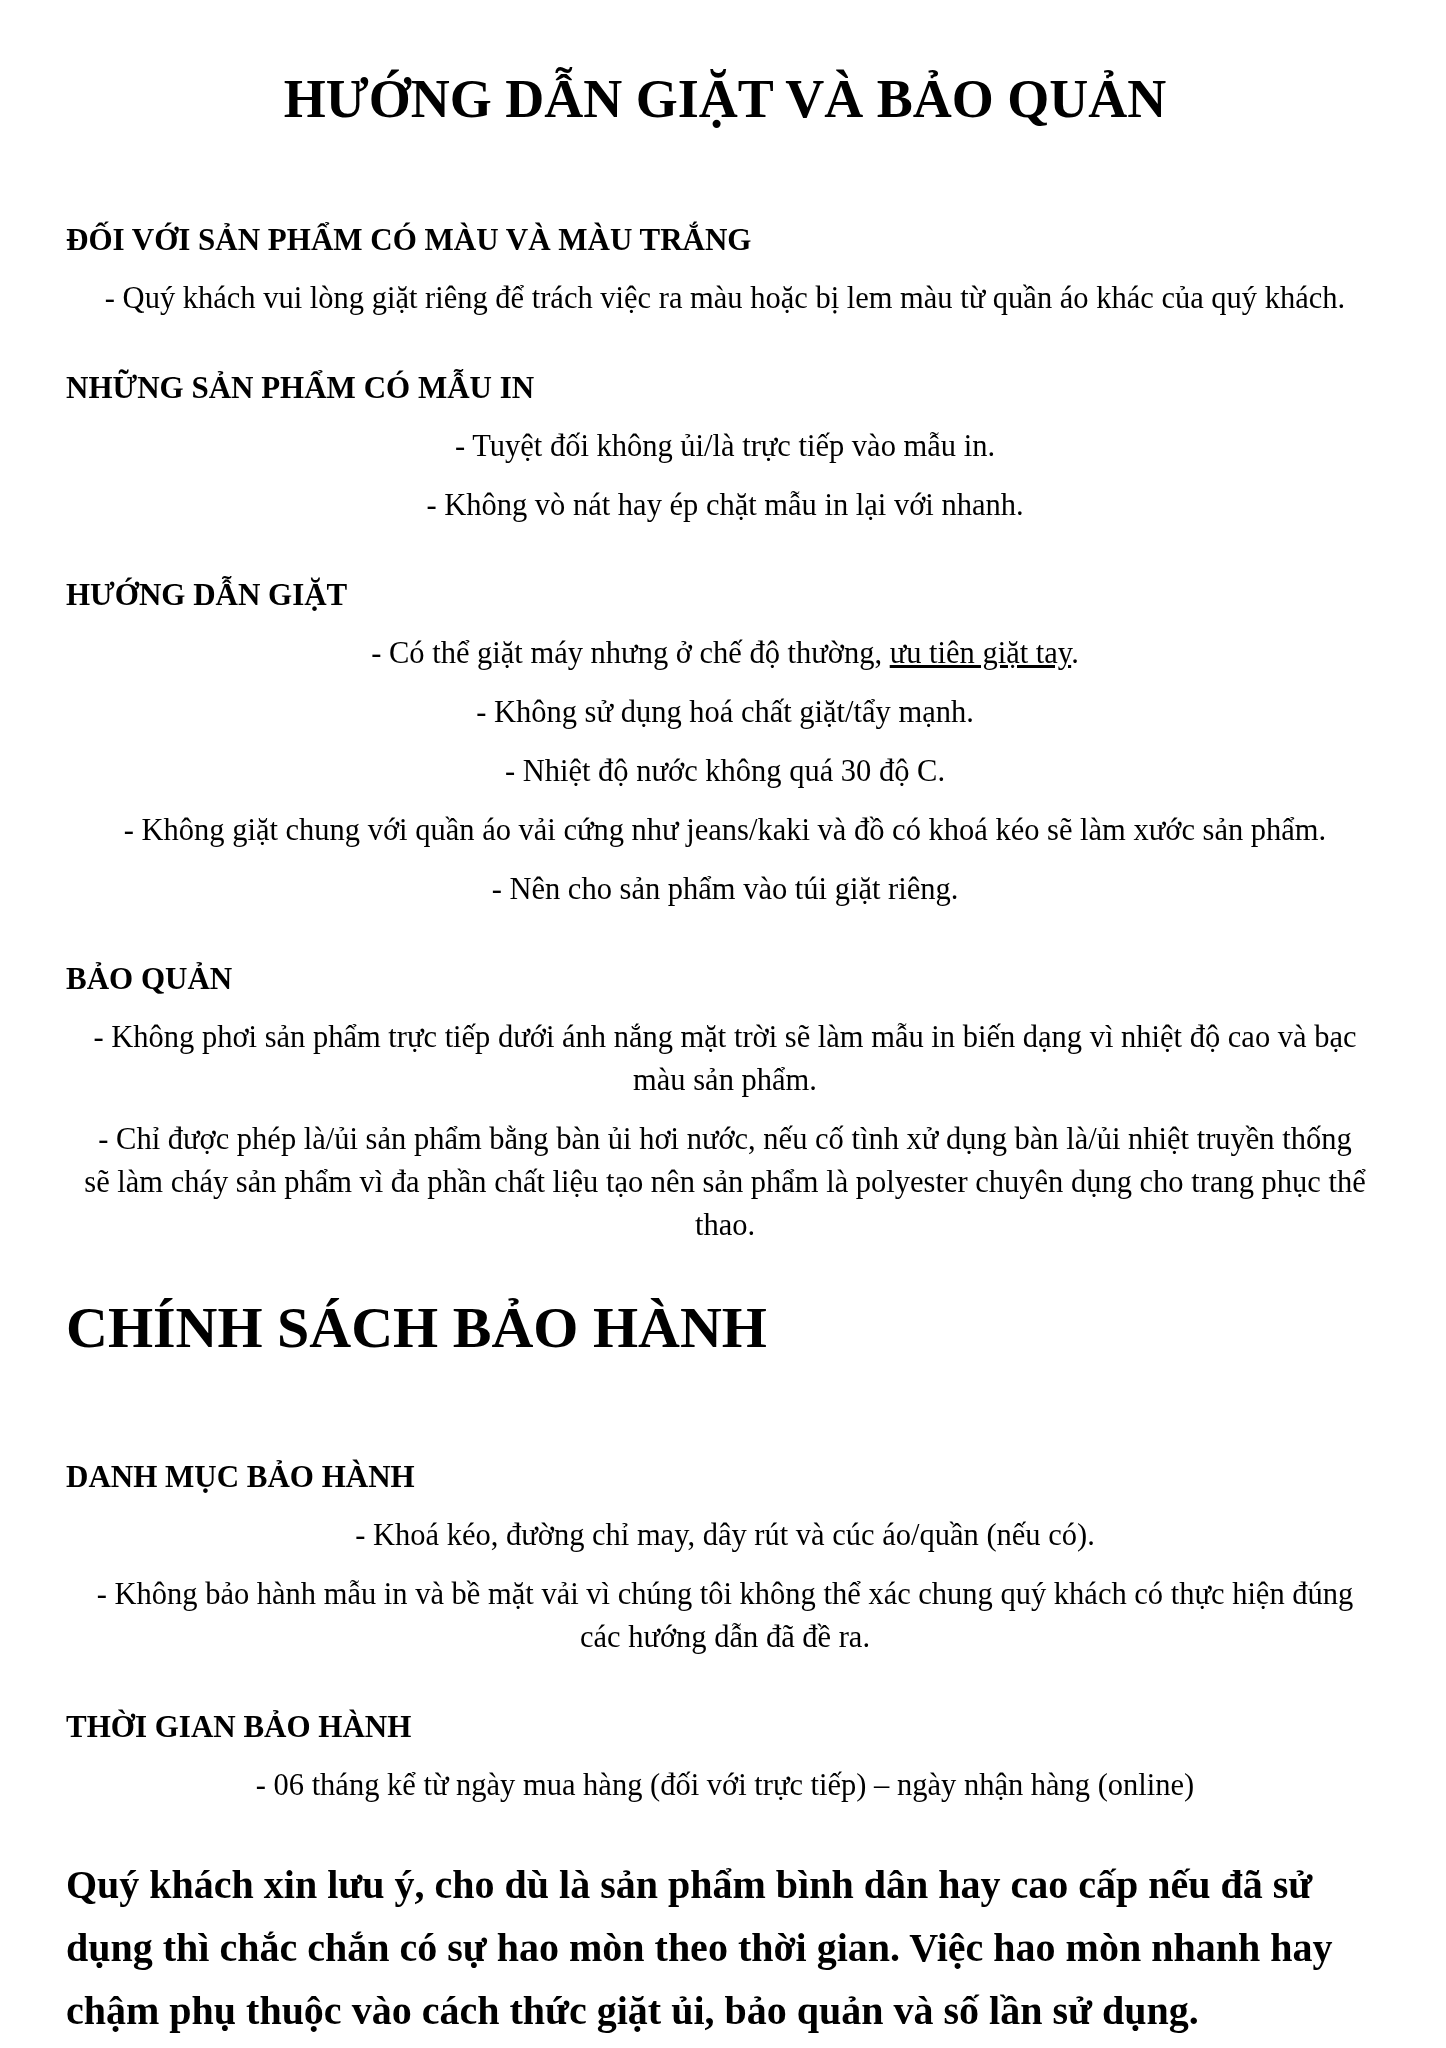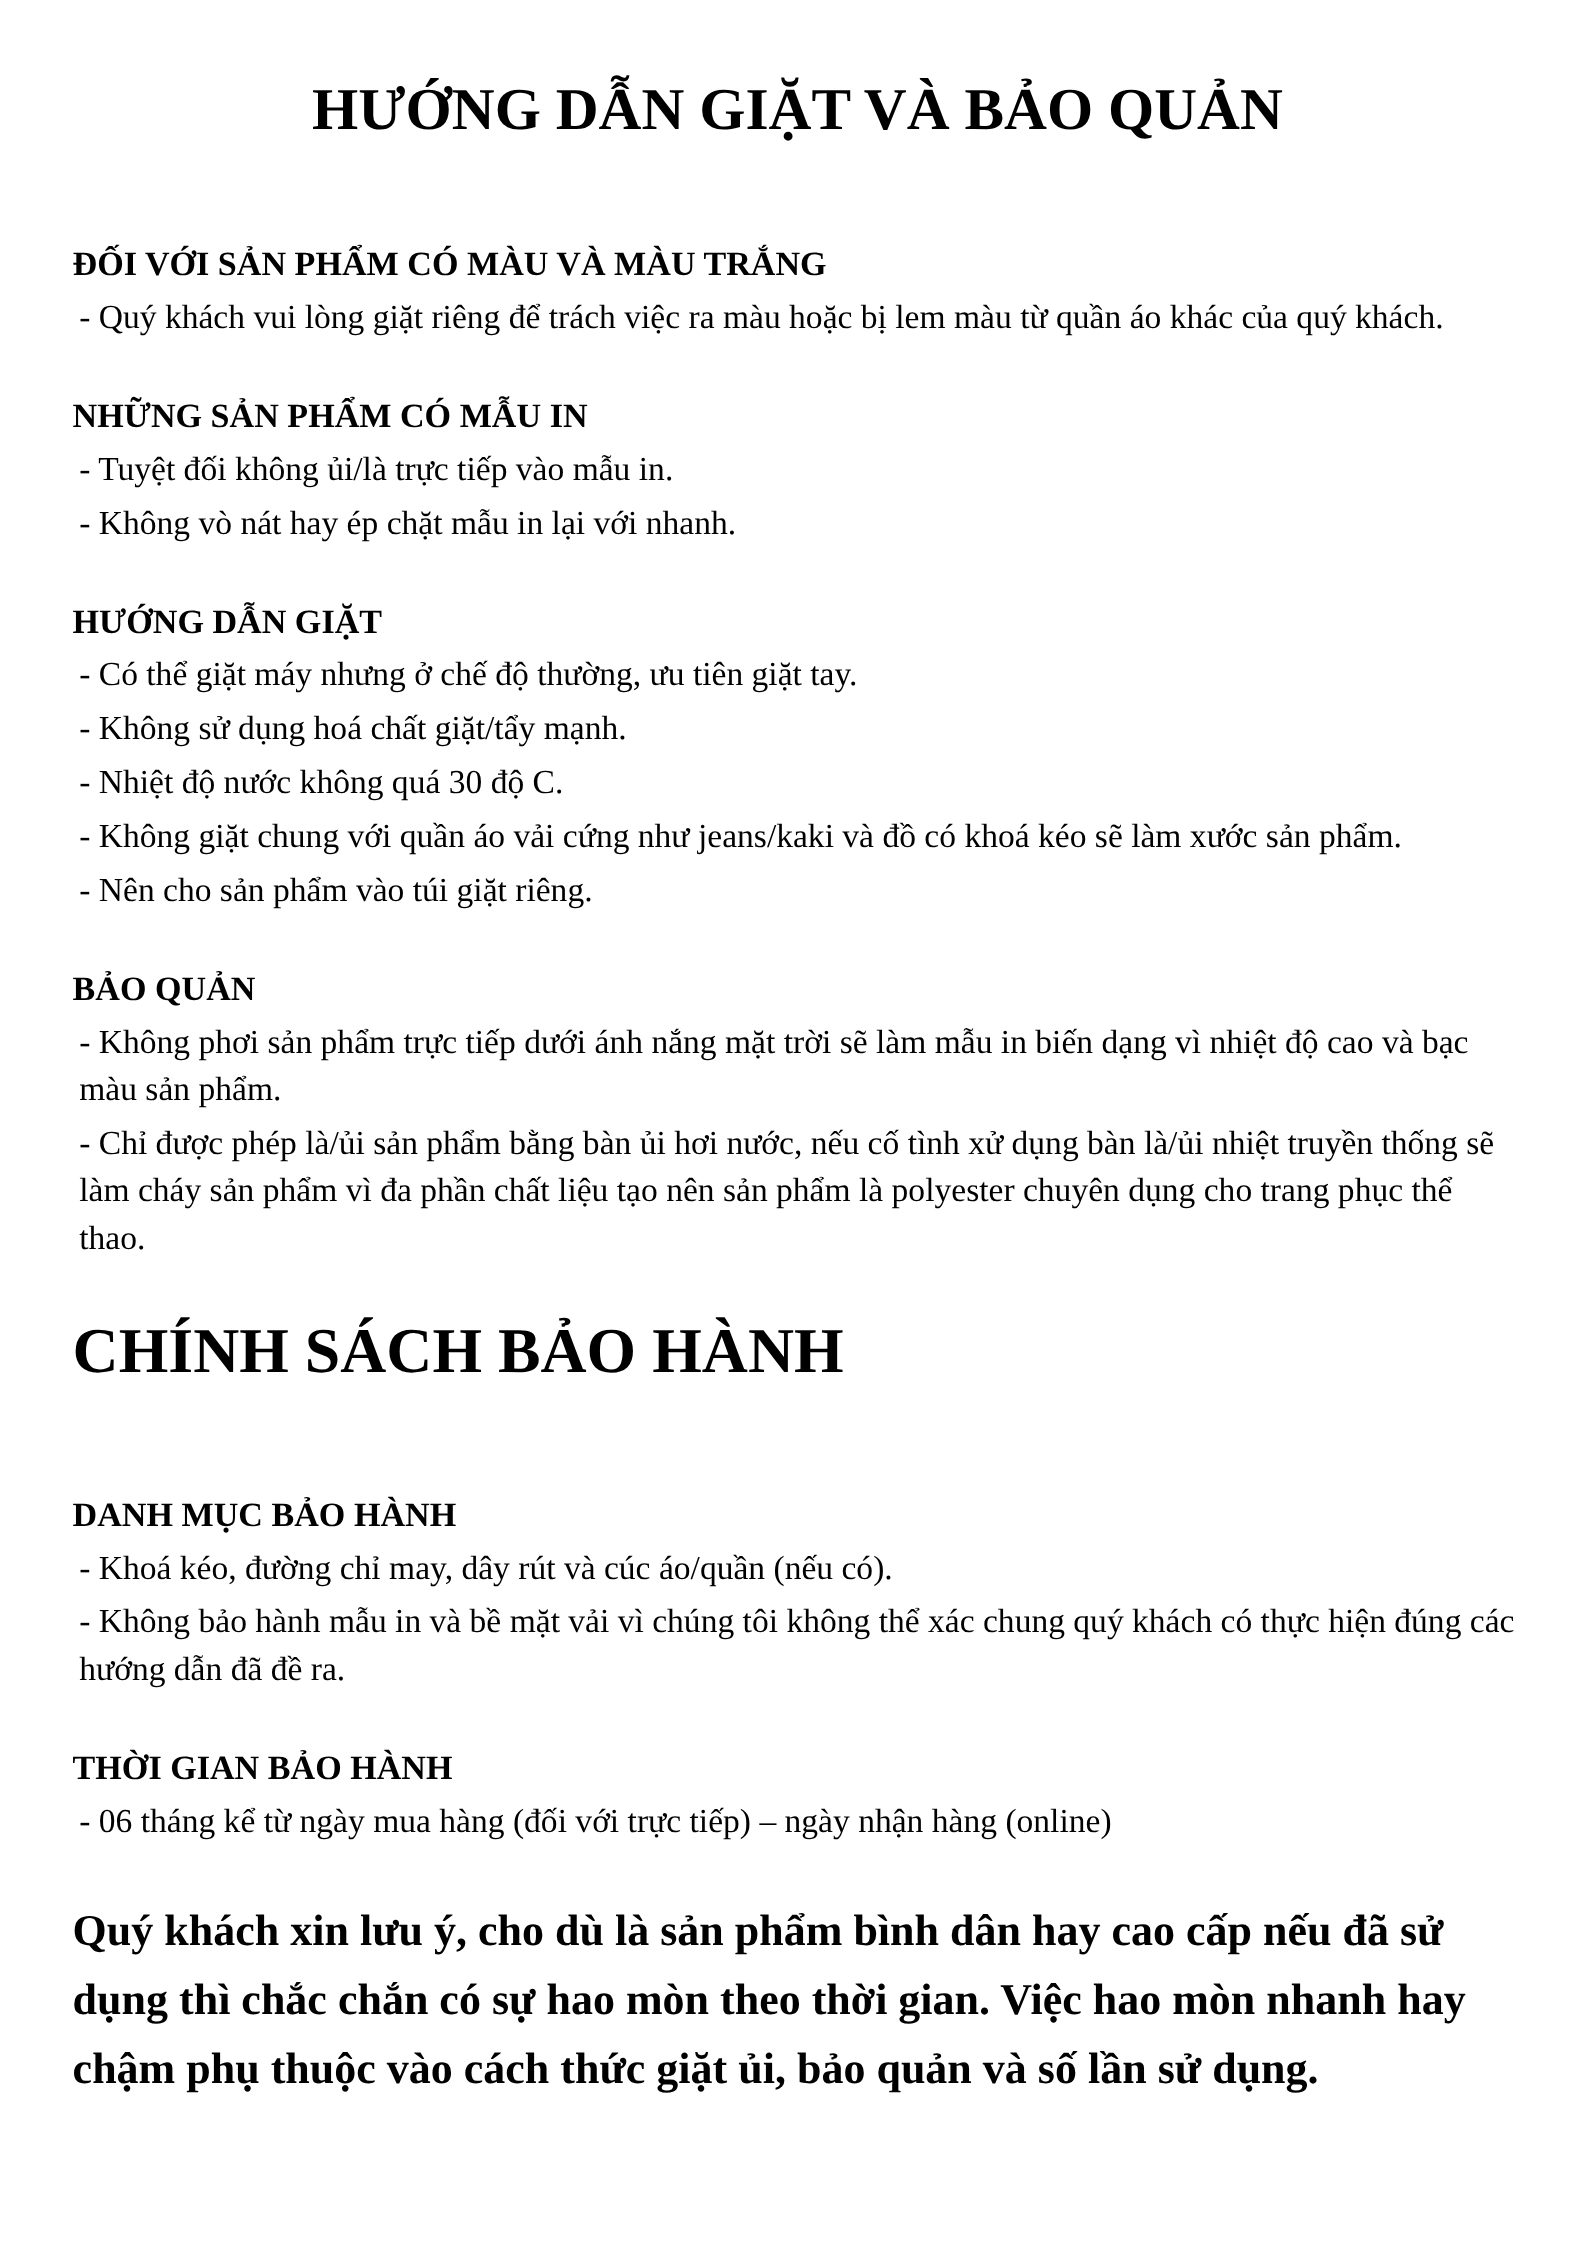--- a/index.html
+++ b/index.html
@@ -34,23 +34,24 @@
   .section { margin: 0 0 46px 0; }
   .section h3 {
     font-size: 31px;
     line-height: 43px;
     font-weight: bold;
     margin: 0;
   }
   .section p {
     font-size: 30.5px;
     line-height: 43px;
-    margin: 6px;
+    margin: 16px;
+    text-align: center;
   }
-  .u { }
+  .u { text-decoration: underline; }
   p.closing {
     font-size: 40px;
     line-height: 63px;
     font-weight: bold;
     margin: 12px 0 0 0;
   }
 </style>
 </head>
 <body>
 

